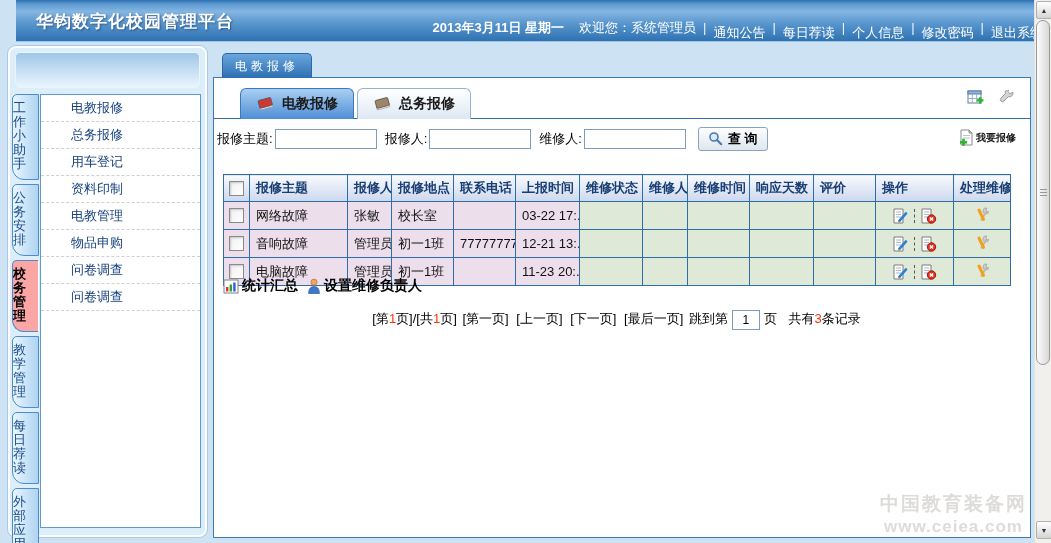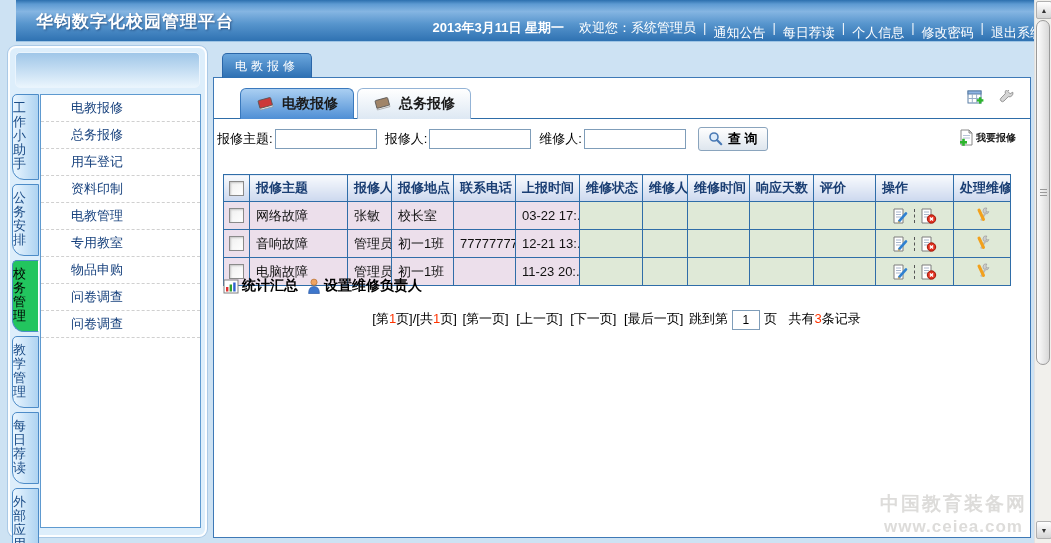--- a/index.html
+++ b/index.html
@@ -19,21 +19,21 @@
   
   .sidebar{position:absolute;left:8px;top:46px;width:199px;height:491px;background:#ddeefb;
     border:2px solid #fdfeff;border-radius:8px;box-shadow:0 0 0 1px #aac9e6;box-sizing:border-box;}
   .side-head{margin:4px 5px 6px 5px;height:34px;border-radius:5px;border:1px solid #eaf4fd;
     background:linear-gradient(#9fc6e8,#eaf5fd);}
   .side-body{display:flex;align-items:flex-start;}
   .side-tabs{width:28px;display:flex;flex-direction:column;gap:4px;margin-left:2px;position:relative;z-index:2;}
   .side-tab{width:27px;box-sizing:border-box;border:1px solid #4d8cc8;border-radius:5px 0 0 12px;
     background:linear-gradient(90deg,#eaf6ff,#aed3f1);color:#1b4c86;font-size:13px;line-height:14px;
     padding:6px 0 8px 0;word-break:break-all;cursor:pointer;margin-right:-1px;}
-  .side-tab.active{background:#22c55e;font-weight:normal;color:#000;border-right-color:#fff;}
+  .side-tab.active{background:#fca5a5;font-weight:bold;color:#000;border-right-color:#fff;}
   .side-menu{flex:1;margin-right:4px;background:#fff;border:1px solid #5e9ad0;height:432px;overflow:hidden;}
   .menu-item{height:26px;line-height:26px;padding-left:30px;font-size:13px;color:#17417d;
     border-bottom:1px dashed #d0d0d0;cursor:pointer;}
   
   .page-tab{position:absolute;left:222px;top:53px;height:24px;padding:0 12px;display:flex;align-items:center;
     color:#fff;font-size:12px;letter-spacing:4px;background:linear-gradient(#6aa6dd,#2d6fb2);
     border:1px solid #2a66a8;border-bottom:none;border-radius:5px 5px 0 0;z-index:3;cursor:default;}
   .panel{position:absolute;left:213px;top:77px;width:818px;height:461px;background:#fff;
     border:1px solid #3e79b6;box-sizing:border-box;}
   .subtabs{position:absolute;left:26px;top:10px;display:flex;gap:3px;align-items:flex-end;z-index:2;}
@@ -128,21 +128,20 @@
           <div class="side-tab">教学管理</div>
           <div class="side-tab">每日荐读</div>
           <div class="side-tab">外部应用</div>
         </div>
       <div class="side-menu" id="side-menu">
           <div class="menu-item">电教报修</div>
           <div class="menu-item">总务报修</div>
           <div class="menu-item">用车登记</div>
           <div class="menu-item">资料印制</div>
           <div class="menu-item">电教管理</div>
-          <div class="menu-item">专用教室</div>
           <div class="menu-item">物品申购</div>
           <div class="menu-item">问卷调查</div>
           <div class="menu-item">问卷调查</div>
         </div>
     </div>
   </div>
 
   <div class="page-tab">电教报修</div>
 
   <div class="panel">

